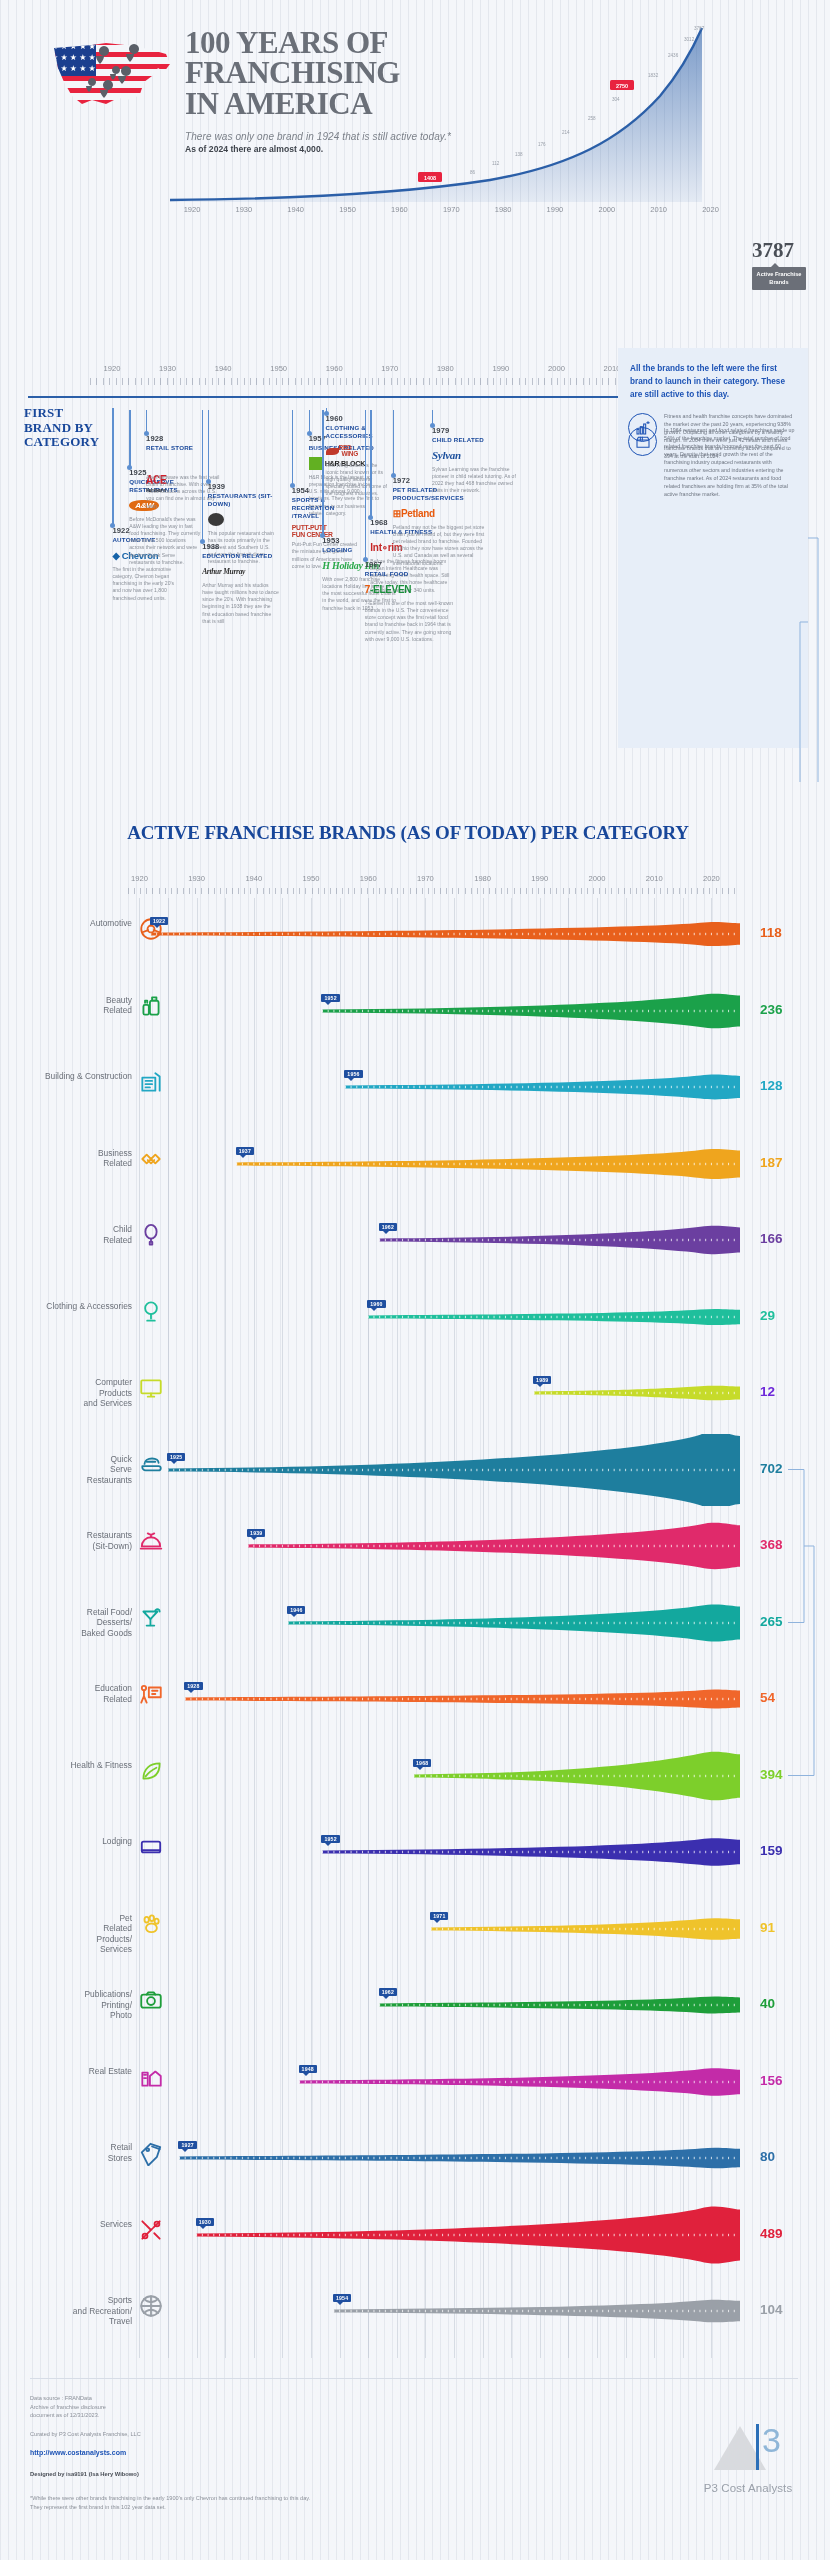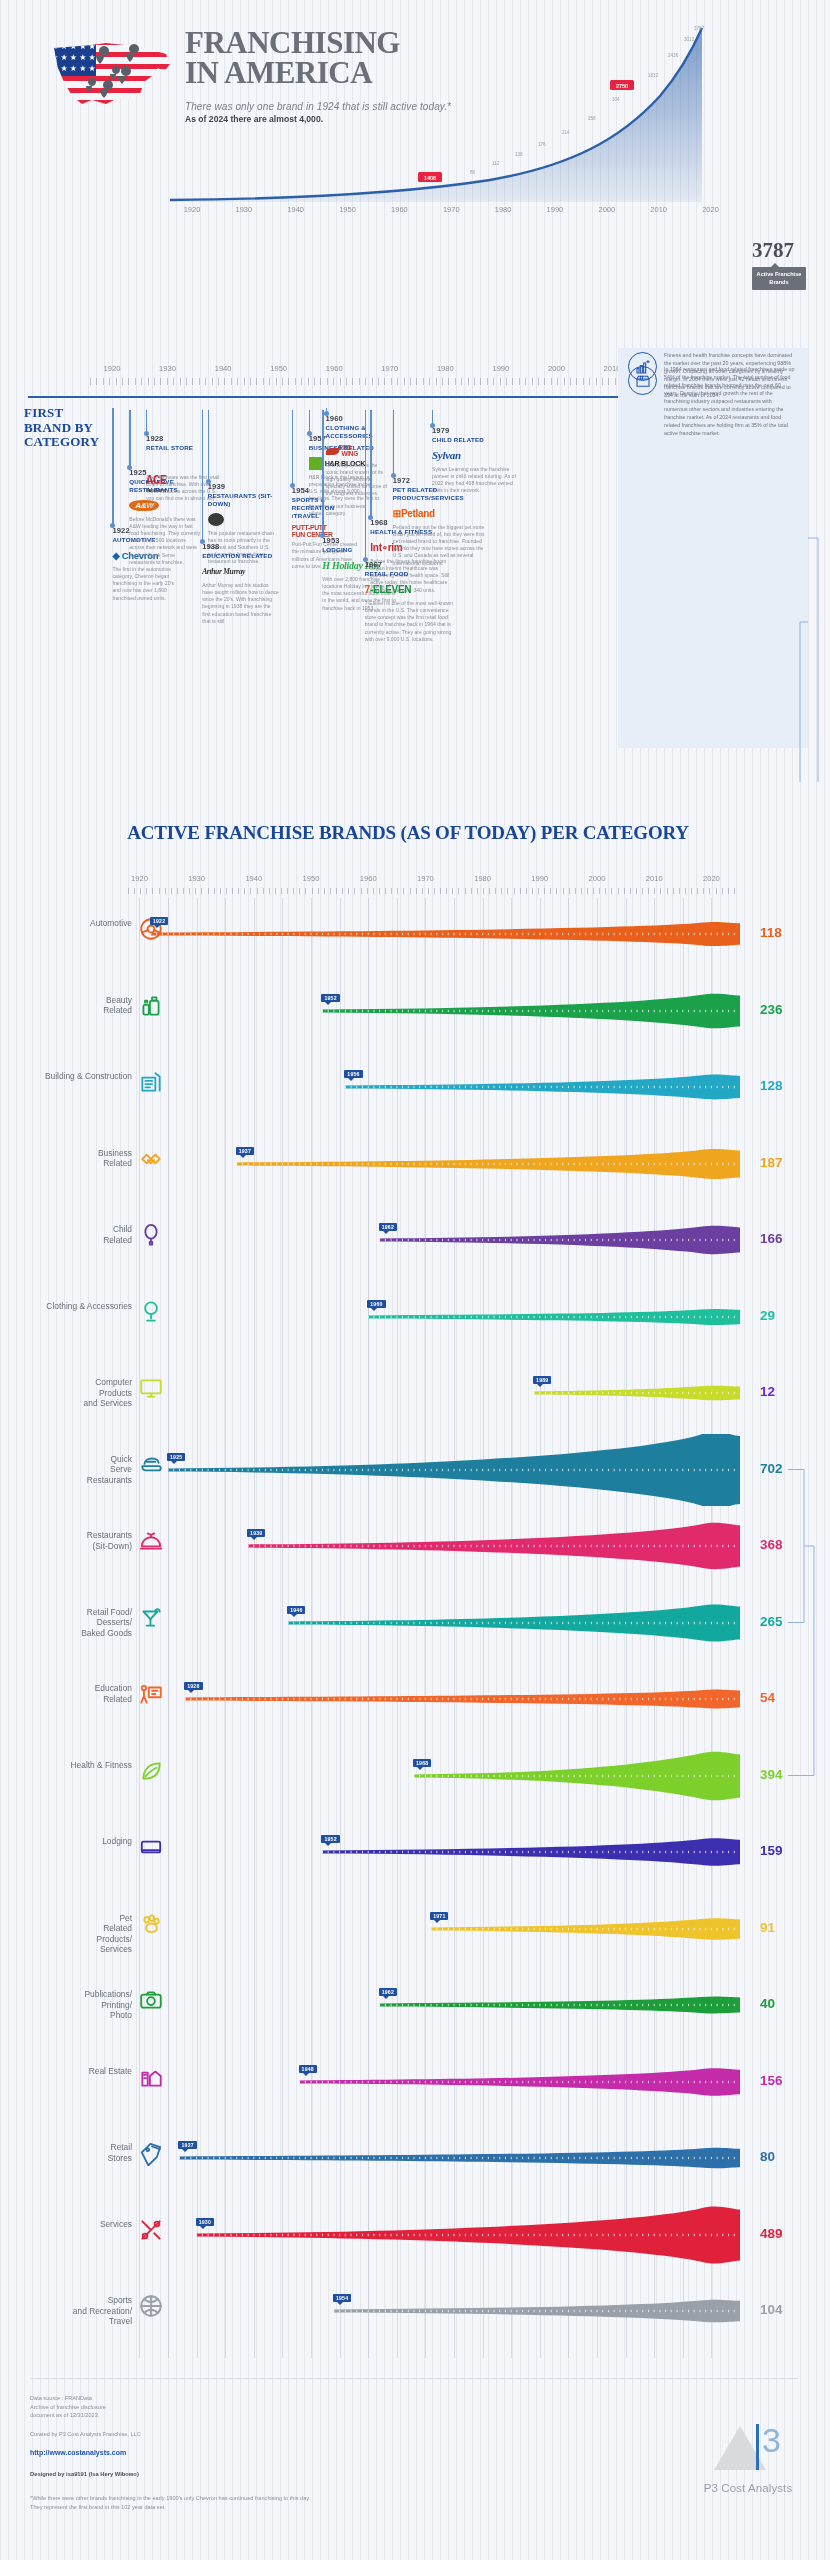--- a/index.html
+++ b/index.html
@@ -193,20 +193,21 @@
           <text x="452" y="65.5" fill="#ffffff" font-size="5.5" font-weight="bold" text-anchor="middle" font-family="Liberation Sans, sans-serif">2750</text>
         </g>
         <g>
           <rect x="248" y="150" width="24" height="10" fill="#e8233f" rx="1.5"></rect>
           <text x="260" y="157.5" fill="#ffffff" font-size="5.5" font-weight="bold" text-anchor="middle" font-family="Liberation Sans, sans-serif">1408</text>
         </g>
       </svg>
     </div>
 
     <div class="title-wrap">
+      <div class="hl">100 YEARS OF</div>
       <div class="hl">FRANCHISING</div>
       <div class="hl">IN AMERICA</div>
       <div class="sub1">There was only one brand in 1924 that is still active today.*</div>
       <div class="sub2">As of 2024 there are almost 4,000.</div>
     </div>
 
     <div class="axis-years" id="heroAxis">
         <span class="yr" style="left: 22px;">1920</span>
         <span class="yr" style="left: 73.8519px;">1930</span>
         <span class="yr" style="left: 125.704px;">1940</span>
@@ -378,20 +379,21 @@
           <div class="yr">1979</div>
           <div class="cat">CHILD RELATED</div>
           <div class="logo">
             <span class="lg lg-syl">Sylvan</span>
           </div>
           <div class="desc">Sylvan Learning was the franchise pioneer in child related tutoring. As of 2022 they had 468 franchise owned units in their network.</div>
         </div>
       </div>
 
     <div class="infobox">
+      <div class="hdr">All the brands to the left were the first brand to launch in their category. These are still active to this day.</div>
 
       <div class="row">
         <div class="cir">
           <svg width="16" height="16" viewBox="0 0 24 24" fill="none" stroke="#1d53b5" stroke-width="1.6">
             <rect x="3" y="14" width="3" height="7"></rect>
               <rect x="8" y="10" width="3" height="11"></rect>
             <rect x="13" y="6" width="3" height="15"></rect>
             <path d="M17 4h5M19.5 2v4"></path>
           </svg>
         </div>

